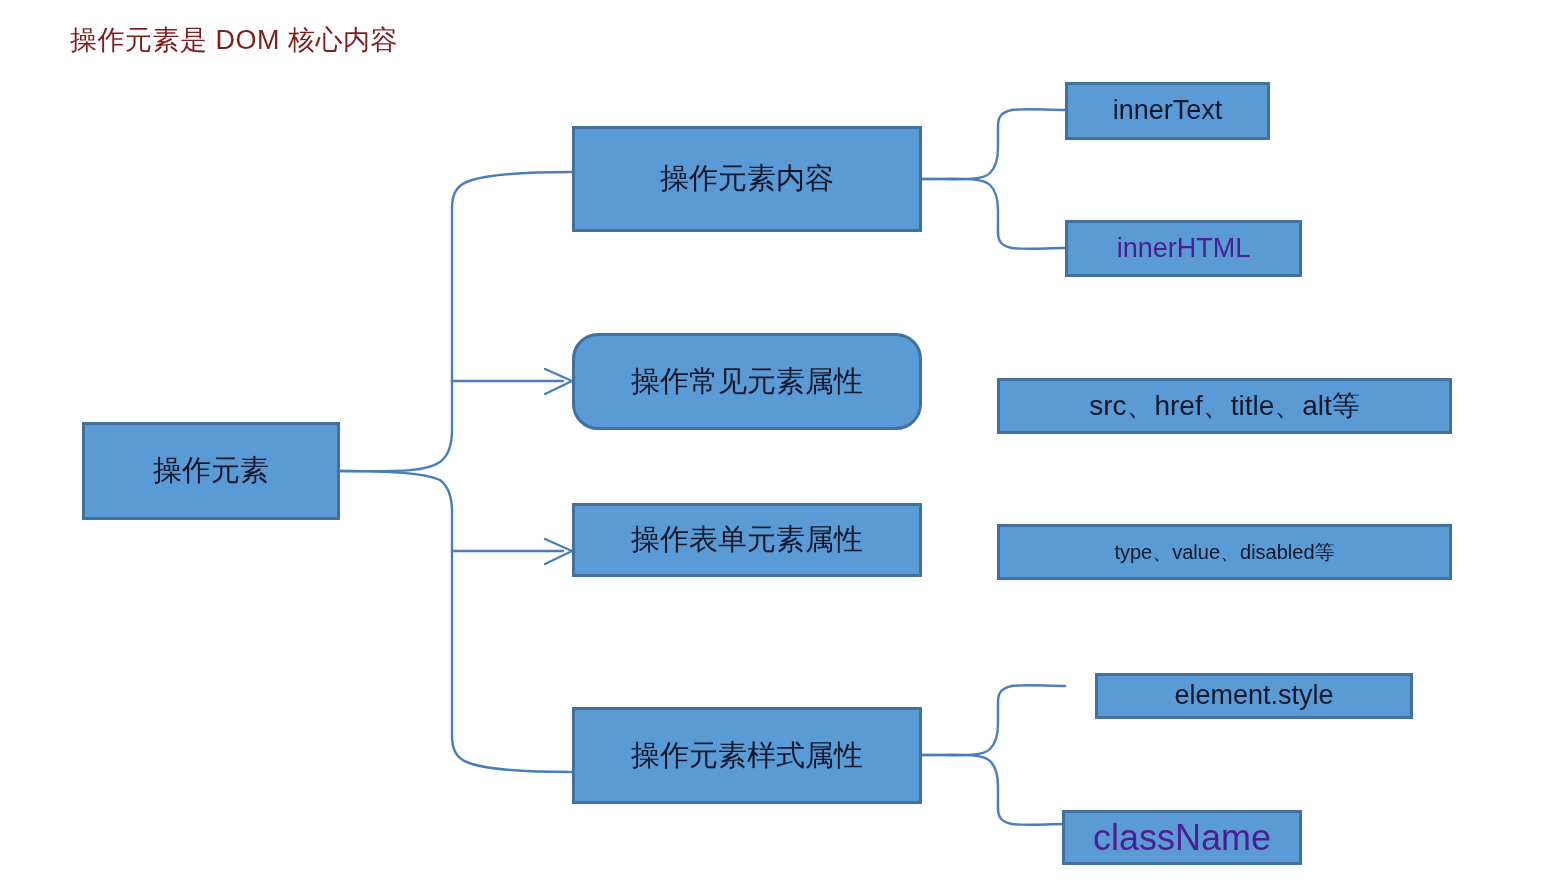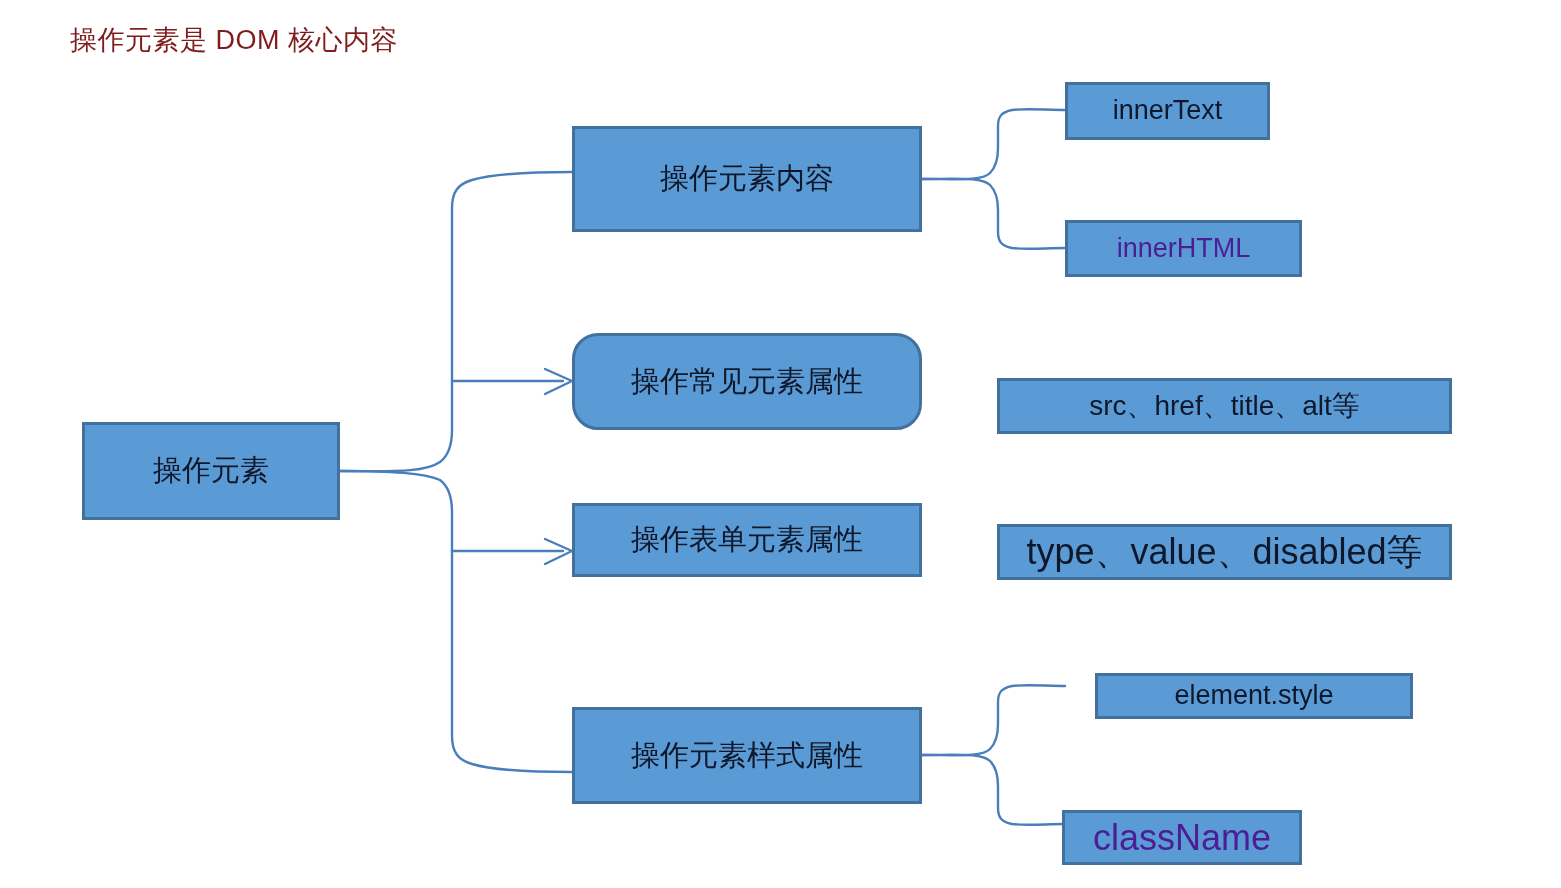--- a/index.html
+++ b/index.html
@@ -112,21 +112,21 @@
   </div>
 
   <div class="node" style="left:997px; top:354px; width:455px; height:56px; font-size:28px;margin-top:24px;">
     <span>src、href、title、alt等</span>
   </div>
 
   <div class="node" style="left:572px; top:503px; width:350px; height:74px; font-size:29px;">
     <span>操作表单元素属性</span>
   </div>
 
-  <div class="node" style="left:997px; top:524px; width:455px; height:56px; font-size:36px;">
+  <div class="node" style="left:997px; top:524px; width:455px; height:56px; font-size:20px;">
     <span>type、value、disabled等</span>
   </div>
 
   <div class="node" style="left:572px; top:707px; width:350px; height:97px; font-size:29px;align-items:center;">
     <span>操作元素样式属性</span>
   </div>
 
   <div class="node" style="left:1065px; top:673px; width:318px; height:46px; font-size:27px;margin-left:30px;">
     <span>element.style</span>
   </div>

